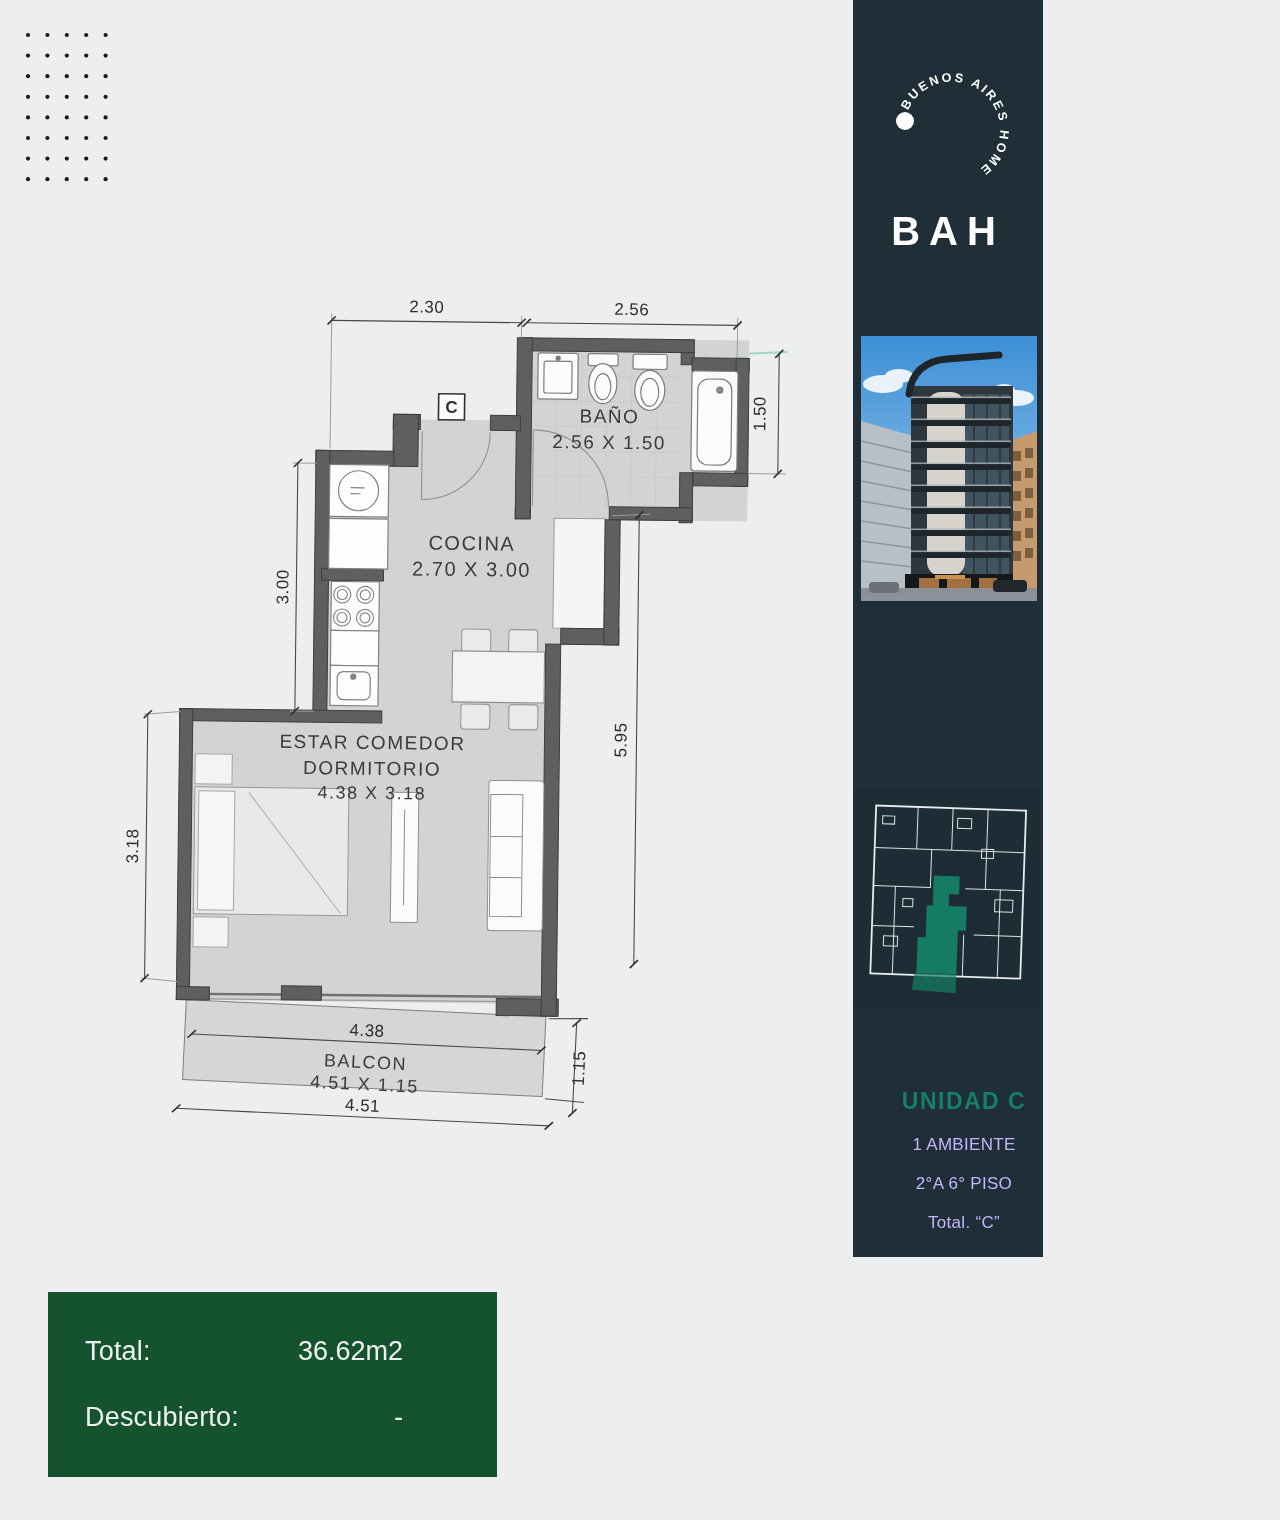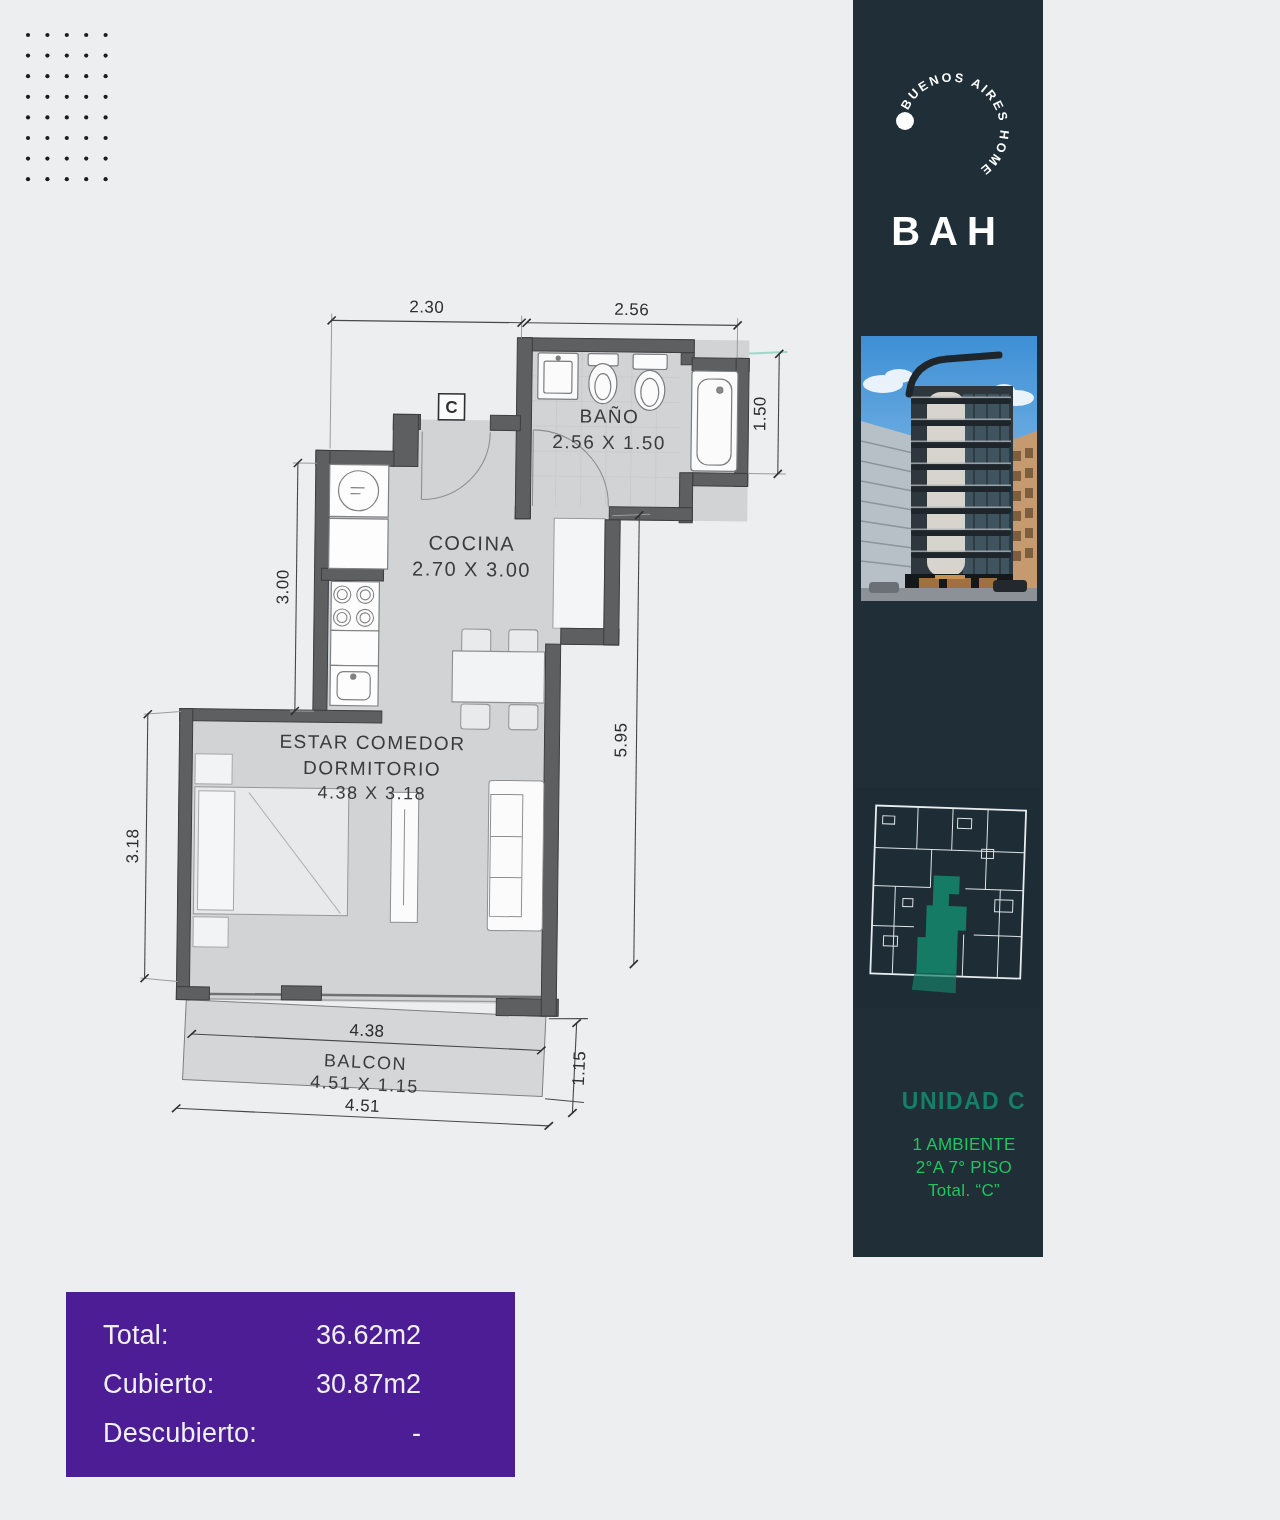--- a/index.html
+++ b/index.html
@@ -2,23 +2,23 @@
 <html><head>
 <meta charset="utf-8">
 <style>
   html,body{margin:0;padding:0;}
   body{width:1280px;height:1520px;background:#edeef0;font-family:"Liberation Sans",sans-serif;position:relative;overflow:hidden;}
   .abs{position:absolute;}
   
   #sidebar{left:853px;top:0;width:190px;height:1257px;background:#1f2e37;}
   #unit-block{top:1088px;left:0;width:222px;text-align:center;}
   #unit-title{font-size:23px;font-weight:bold;letter-spacing:1.5px;color:#157f68;margin-bottom:18px;}
-  .unit-line{font-size:17px;color:#22c55e;line-height:23px;letter-spacing:.3px;}
+  .unit-line{font-size:17px;color:#c4b5fd;line-height:23px;letter-spacing:.3px;margin-top:16px;}
   
-  #summary{left:48px;top:1292px;width:449px;height:185px;background:#4c1d95;display:flex;flex-direction:column;justify-content:space-evenly;box-sizing:border-box;padding:10px 94px 10px 37px;margin-left:18px;}
+  #summary{left:48px;top:1292px;width:449px;height:185px;background:#14532d;display:flex;flex-direction:column;justify-content:space-evenly;box-sizing:border-box;padding:10px 94px 10px 37px;}
   .srow{display:flex;justify-content:space-between;color:#eef1f2;font-size:27px;}
   .srow .lab{letter-spacing:.2px;}
   svg text{font-family:"Liberation Sans",sans-serif;}
   .dimtxt{font-size:17px;fill:#2e2f31;letter-spacing:.5px;}
   .roomtxt{fill:#3a3b3d;letter-spacing:1.5px;}
 </style>
 </head>
 <body>
 
 <svg class="abs" style="left:20px;top:28px" width="110" height="170">
@@ -383,31 +383,27 @@
           <rect x="125" y="60" width="12" height="9"></rect>
       </g>
       <path d="M78 88 L104 88 L104 106 L94 106 L94 118 L112 118 L112 142 L104 142 L104 186 L64 186 L64 150 L72 150 L72 118 L78 118 Z" fill="#157f68" opacity="0.95"></path>
       <polygon points="62,186 104,186 104,205 60,203" fill="#157f68" opacity="0.7"></polygon>
     </g>
   </svg>
 
   <div id="unit-block" class="abs">
     <div id="unit-title">UNIDAD C</div>
     <div class="unit-line">1 AMBIENTE</div>
-    <div class="unit-line">2°A 7° PISO</div>
+    <div class="unit-line">2°A 6° PISO</div>
     <div class="unit-line">Total. “C”</div>
   </div>
 </div>
 
 <div id="summary" class="abs">
   <div class="srow">
     <span class="lab">Total:</span>
     <span class="val">36.62m2</span>
   </div>
   <div class="srow">
-    <span class="lab">Cubierto:</span>
-    <span class="val">30.87m2</span>
-  </div>
-  <div class="srow">
     <span class="lab">Descubierto:</span>
     <span class="val">-</span>
   </div>
 </div>
 
 </body></html>

